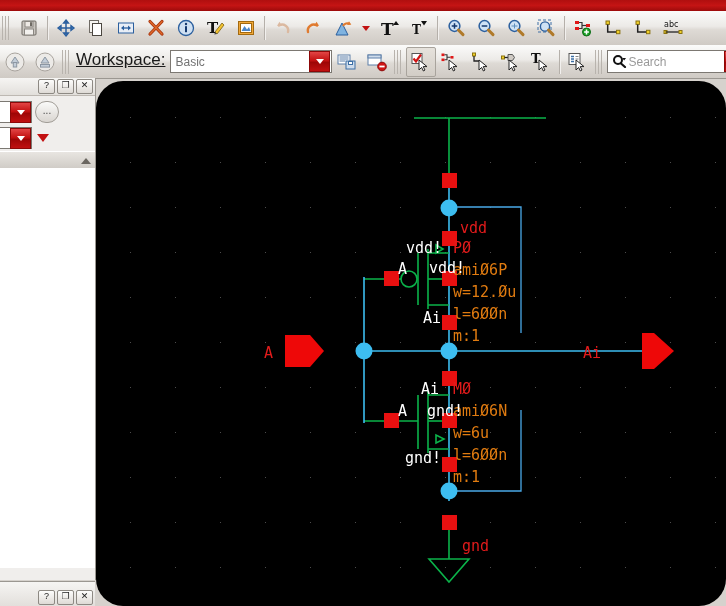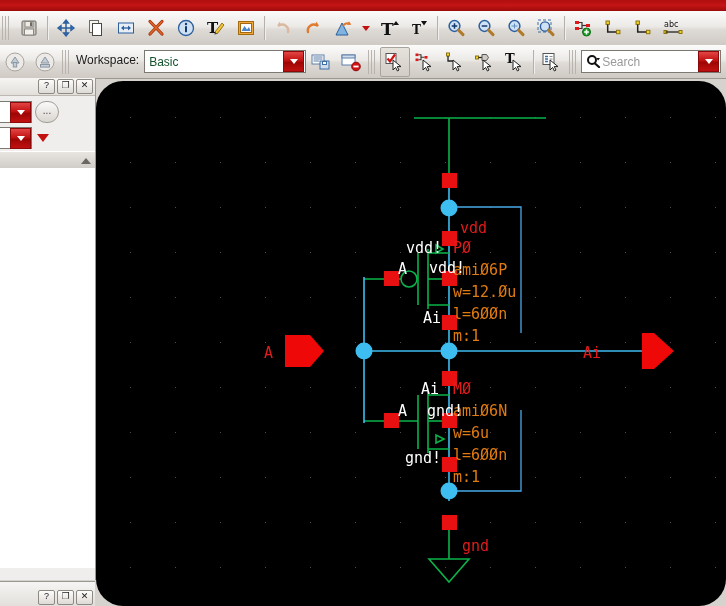--- a/index.html
+++ b/index.html
@@ -34,26 +34,26 @@
     width:28px;height:28px;flex:0 0 auto;
     display:flex;align-items:center;justify-content:center;
     position:relative;border:1px solid transparent;border-radius:2px;
   }
   .tbtn.active{
     background:linear-gradient(to bottom,#e6e2dc,#d2cdc6);
     border:1px solid #a8a39c;
   }
   .tbtn svg{display:block;}
   
-  .ws-label{font-size:12px;color:#1a1a1a;margin:0 5px 4px 2px;white-space:nowrap;}
+  .ws-label{font-size:17px;color:#1a1a1a;margin:0 5px 4px 2px;white-space:nowrap;text-decoration:underline;}
   .combo{
     height:21px;border:1px solid #7c7872;background:#fff;
     display:flex;align-items:center;position:relative;flex:0 0 auto;
   }
-  .combo .cval{padding:0 4px;font-size:12px;color:#14532d;flex:1;white-space:nowrap;overflow:hidden;}
+  .combo .cval{padding:0 4px;font-size:12px;color:#737373;flex:1;white-space:nowrap;overflow:hidden;}
   .combo .carrow{
     width:19px;height:19px;margin:1px;flex:0 0 auto;
     background:linear-gradient(to bottom,#e24545 0%,#c21111 45%,#9e0606 55%,#c01010 100%);
     display:flex;align-items:center;justify-content:center;border:1px solid #8d0808;
   }
   .combo .carrow:after{
     content:"";border-left:4px solid transparent;border-right:4px solid transparent;
     border-top:5px solid #fff;
   }
   #workspace-combo{width:160px;}

